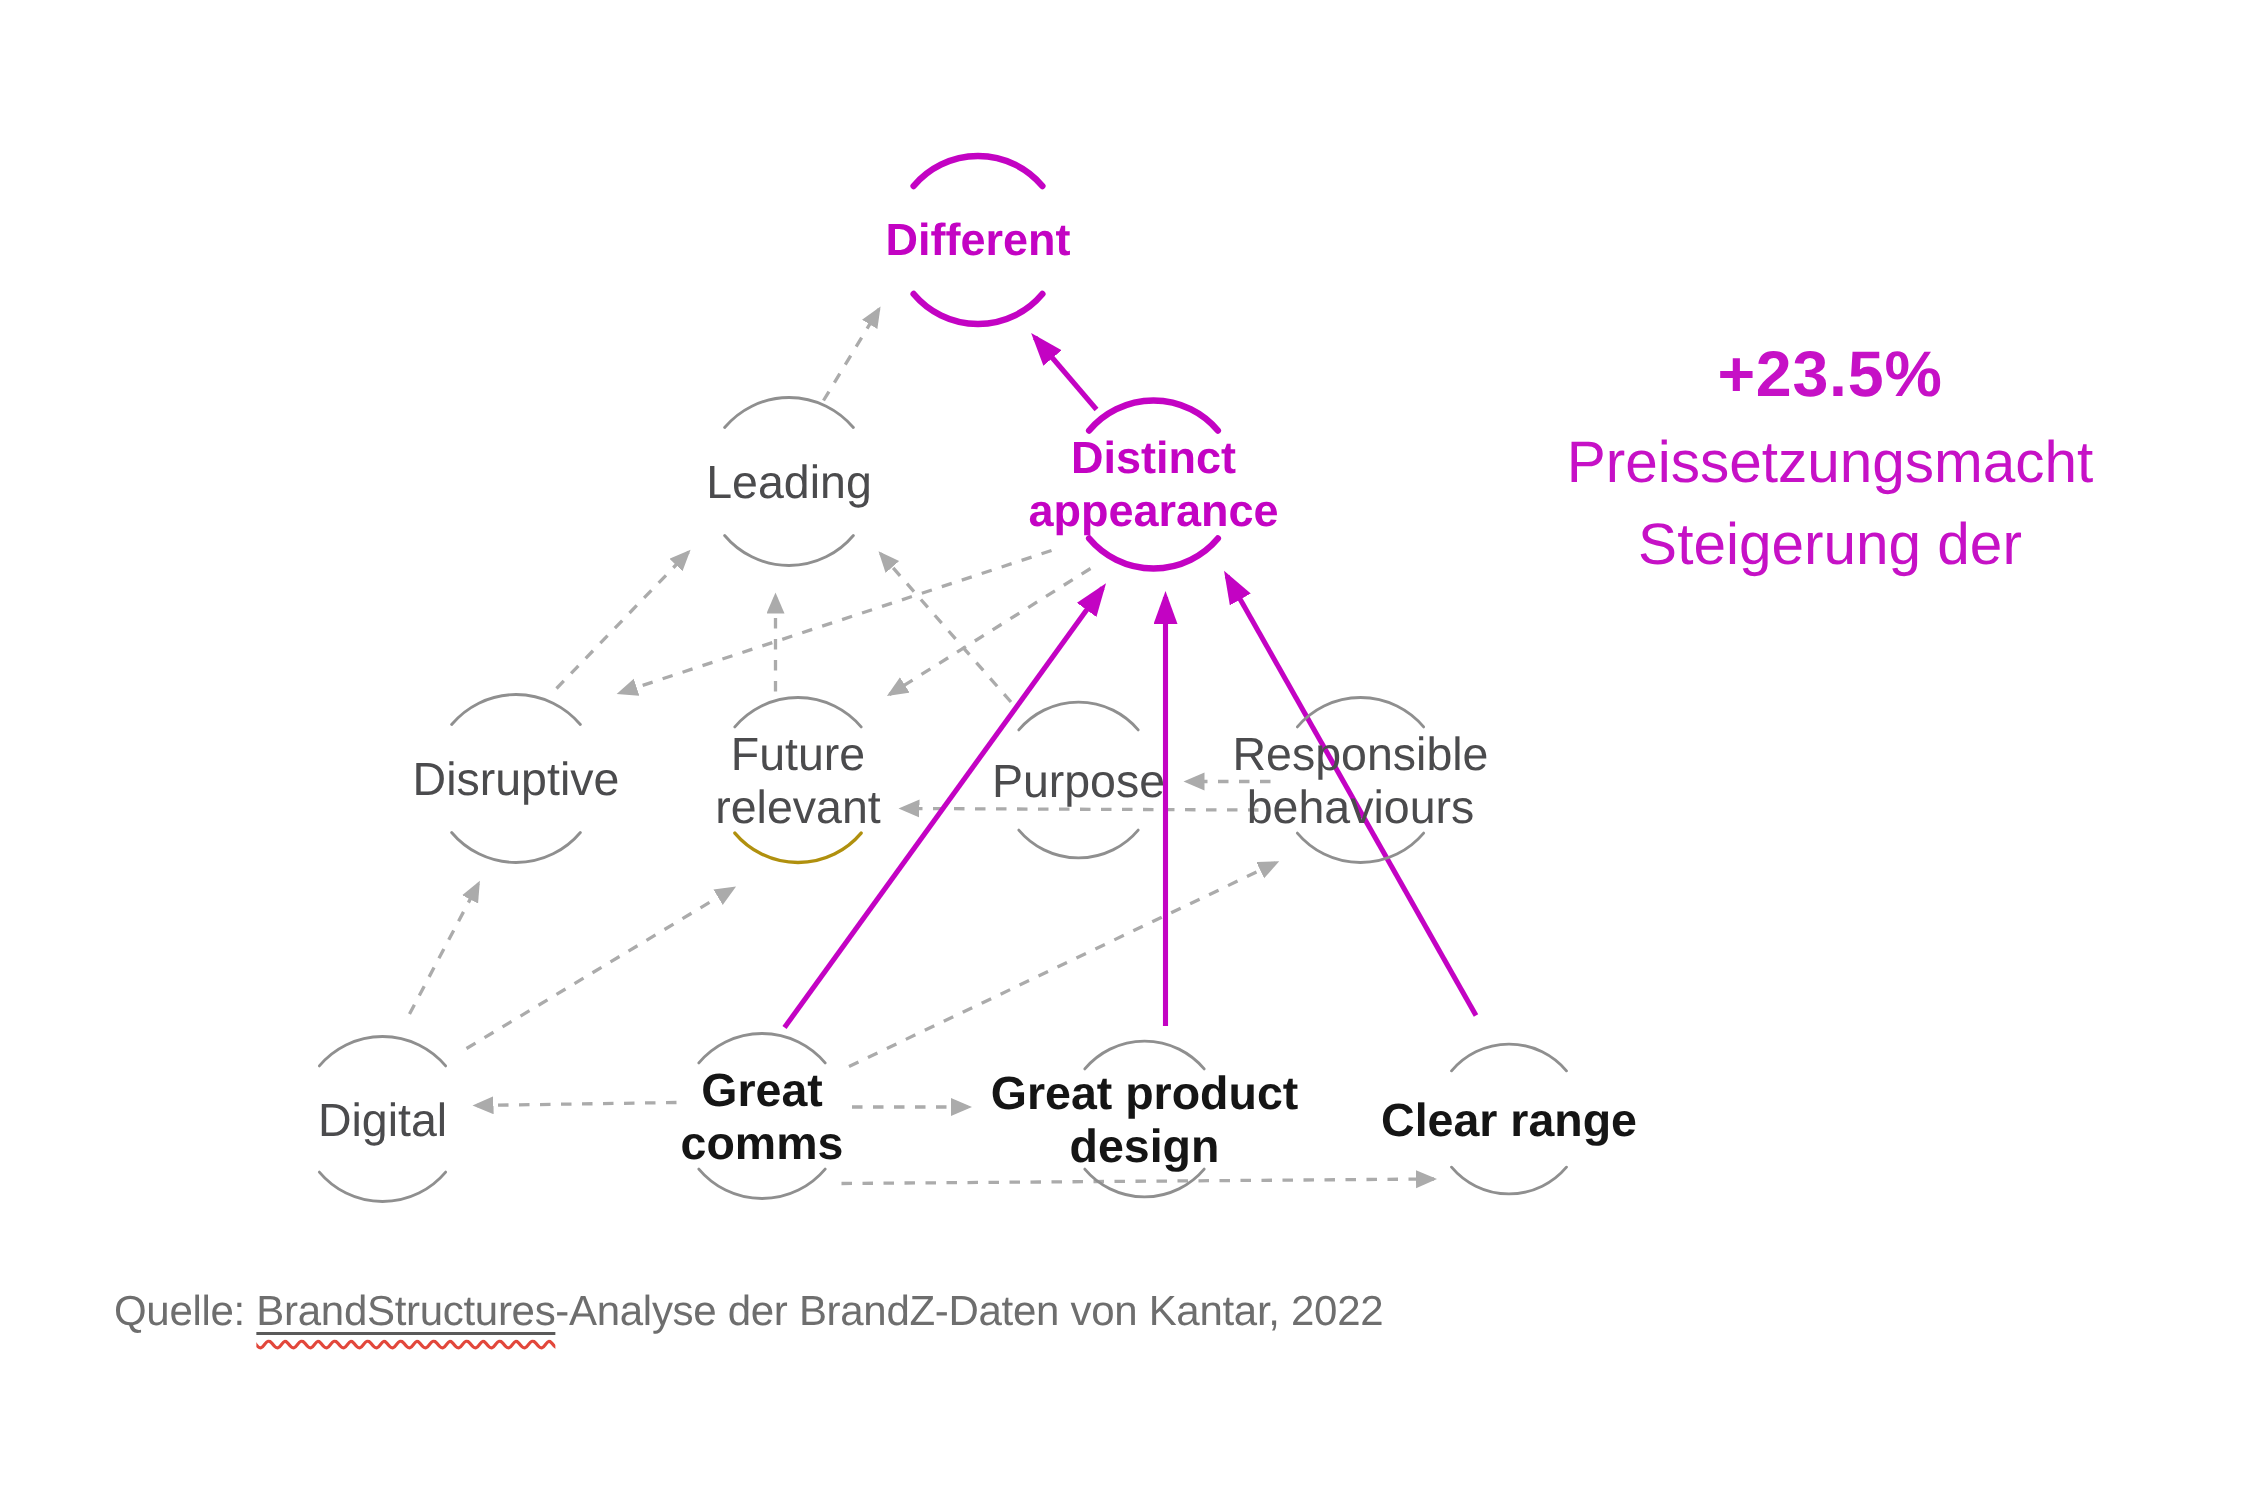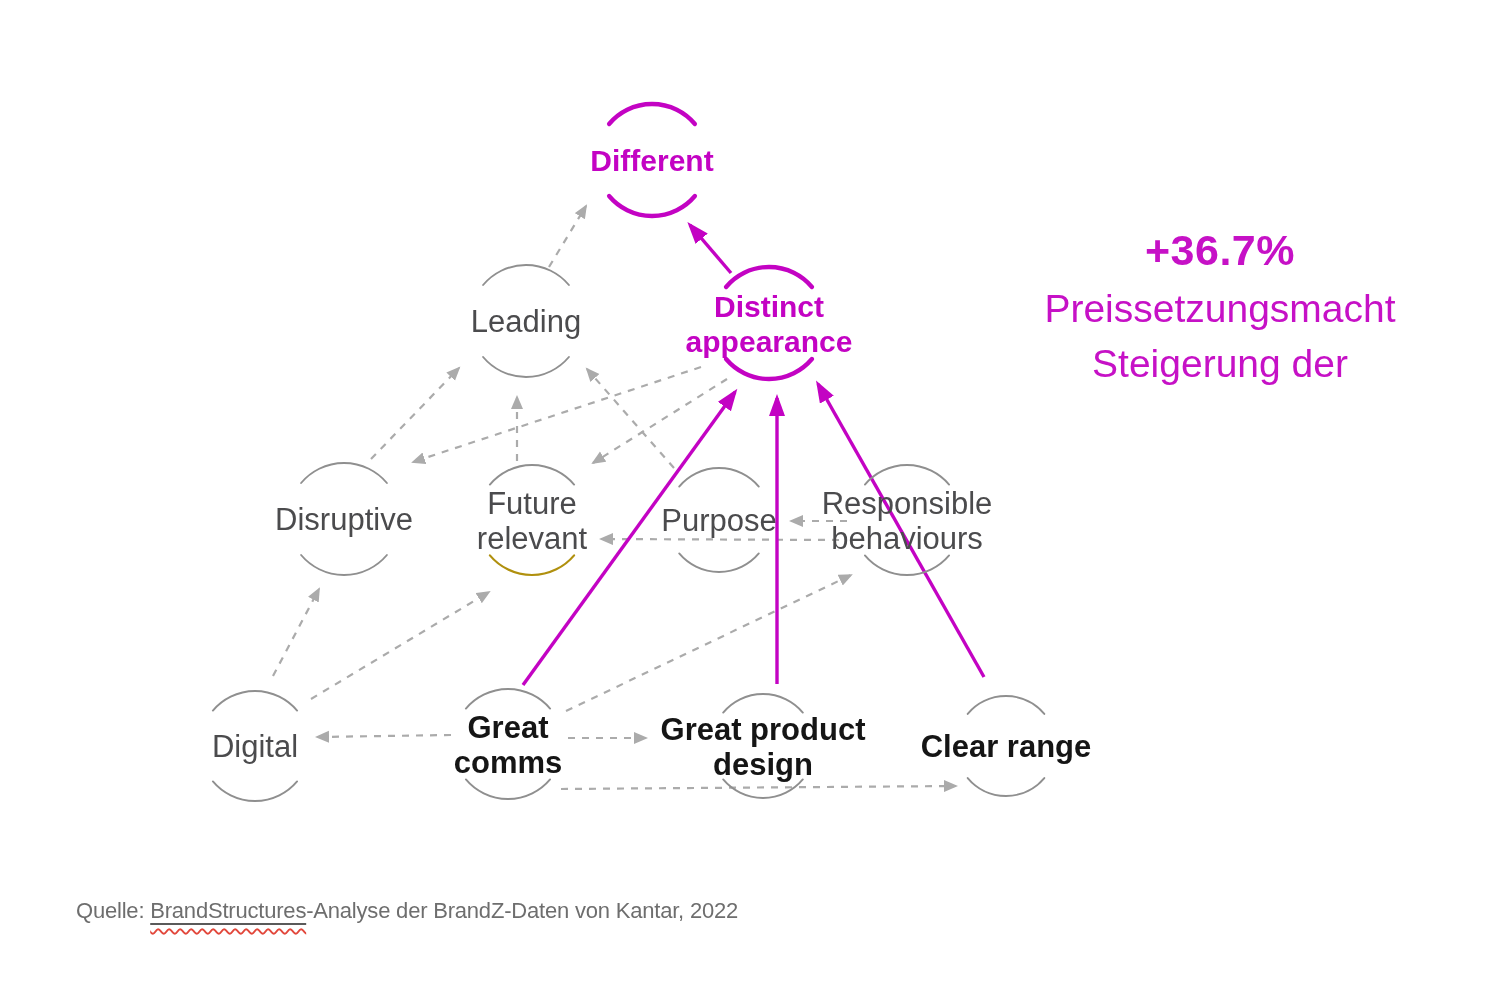--- a/index.html
+++ b/index.html
@@ -9,21 +9,21 @@
 
   .node-text{text-anchor:middle;dominant-baseline:central;}
   .node-text-mid{font-family:"Liberation Sans",sans-serif;font-size:31px;font-weight:400;}
   .node-text-driver{font-family:"Liberation Sans",sans-serif;font-size:31px;font-weight:700;}
   .node-text-highlight{font-family:"Liberation Sans",sans-serif;font-size:30px;font-weight:700;}
 
   .callout{position:absolute;left:970px;top:220px;width:500px;text-align:center;line-height:1.42;}
   .callout-value{font-size:43px;font-weight:600;letter-spacing:0.5px;}
   .callout-line{font-size:39px;font-weight:400;}
 
-  .source{position:absolute;left:76px;top:898px;width:1340px;font-size:22px;letter-spacing:-0.2px;}
+  .source{position:absolute;left:76px;top:858px;width:1340px;font-size:28px;letter-spacing:-0.2px;}
   .source-brand-underline{text-decoration:underline solid;text-decoration-thickness:2px;
         text-underline-offset:5px;}
   .source-brand-squiggle{text-decoration:underline wavy #e2473b;text-decoration-thickness:1.5px;
         text-underline-offset:10px;}
 </style>
 </head>
 <body>
 
 <div id="stage">
 
@@ -109,20 +109,20 @@
         </g>
         <g>
           <path d="M 967.7 713.9 A 50 50 0 0 1 1044.3 713.9" stroke="#8f8f8f" stroke-width="1.9" fill="none" stroke-linecap="round"></path>
           <path d="M 967.7 778.1 A 50 50 0 0 0 1044.3 778.1" stroke="#8f8f8f" stroke-width="1.9" fill="none" stroke-linecap="round"></path>
           <text x="1006" y="746" fill="#151515" class="node-text node-text-driver"><tspan x="1006" dy="0">Clear range</tspan></text>
         </g>
       </g>
   </svg>
 
   <div class="callout" style="color: rgb(198, 17, 198);">
-    <div class="callout-value">+36.7%</div>
+    <div class="callout-value">+23.5%</div>
     <div class="callout-line">Preissetzungsmacht</div>
     <div class="callout-line">Steigerung der</div>
   </div>
 
   <div class="source" style="color: rgb(110, 110, 110);"><span>Quelle: </span><span class="source-brand-underline" style="text-decoration-color: rgb(90, 90, 90);"><span class="source-brand-squiggle">BrandStructures</span></span><span>-Analyse der BrandZ-Daten von Kantar, 2022</span></div>
 
 </div>
 
 </body></html>

